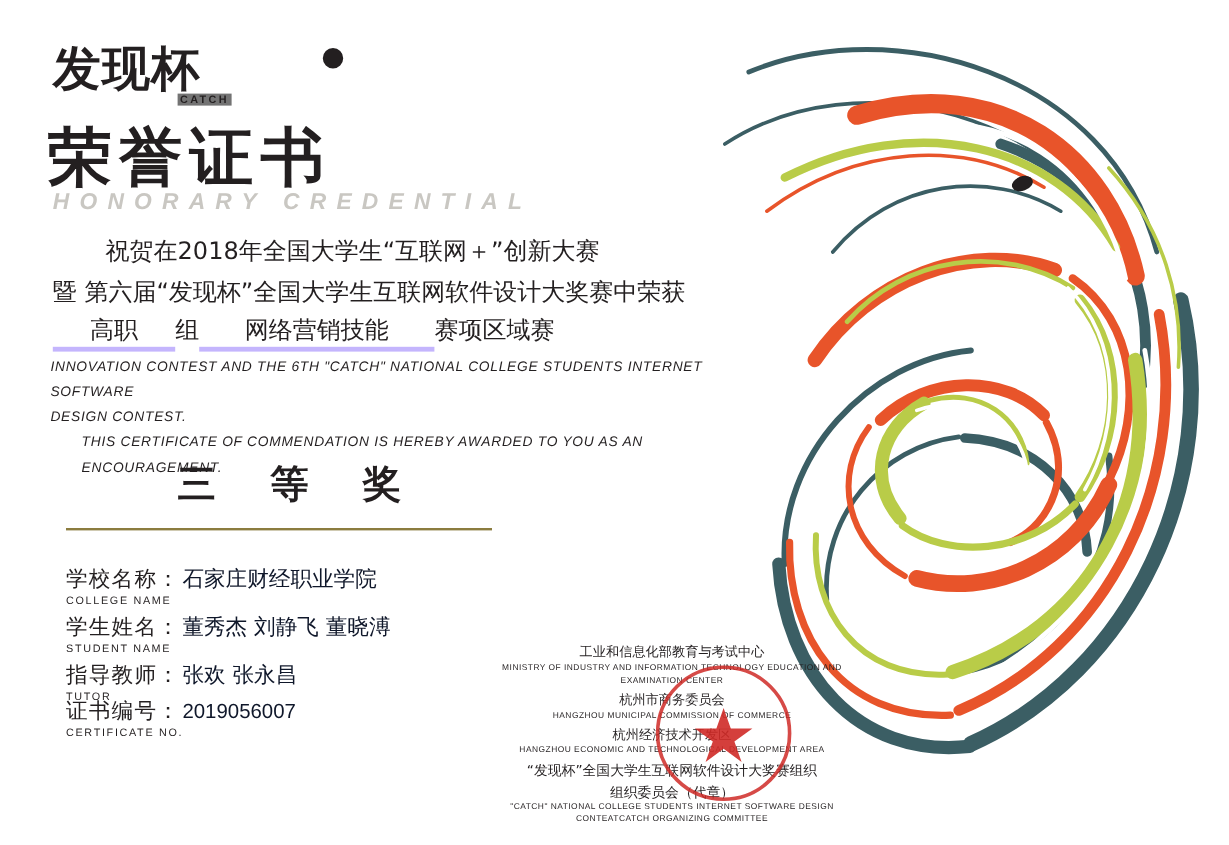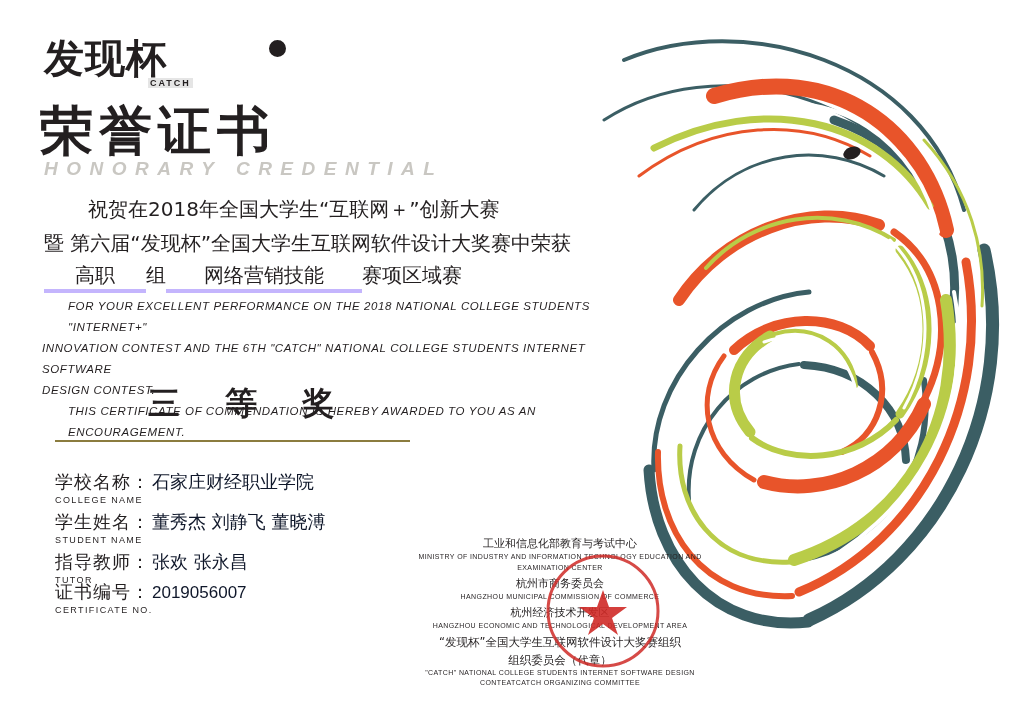--- a/index.html
+++ b/index.html
@@ -45,21 +45,21 @@
     border: 2px solid #ffffff;
   }
   #logo .logo-en {
     position: absolute;
     left: 104px;
     top: 42px;
     font-size: 9px;
     letter-spacing: 2px;
     font-weight: bold;
     color: #231f20;
-    background: #e5e5e5;
+    background: #737373;
     padding: 0 2px;
   }
 
   
   #title-cn {
     position: absolute;
     left: 40px;
     top: 96px;
     font-family: "DejaVu Sans", sans-serif;
     font-size: 53px;
@@ -283,21 +283,20 @@
 <div id="title-en">HONORARY  CREDENTIAL</div>
 
 <div class="cn-line" id="cn-line1">祝贺在2018年全国大学生“互联网＋”创新大赛</div>
 <div class="cn-line" id="cn-line2">暨 第六届“发现杯”全国大学生互联网软件设计大奖赛中荣获</div>
 
 <div id="cn-line3">
   <span class="blank b1">高职</span><span>组</span><span class="blank b2">网络营销技能</span><span>赛项区域赛</span>
 </div>
 
 <div id="en-para">
-  <span class="indent">FOR YOUR EXCELLENT PERFORMANCE ON  THE  2018 NATIONAL COLLEGE STUDENTS  "INTERNET+"</span>
   <span>INNOVATION CONTEST AND THE 6TH "CATCH" NATIONAL COLLEGE STUDENTS INTERNET SOFTWARE</span><br>
   <span>DESIGN CONTEST.</span>
   <span class="indent">THIS CERTIFICATE OF COMMENDATION IS HEREBY AWARDED TO YOU AS AN ENCOURAGEMENT.</span>
 </div>
 
 <div id="award">三 等 奖</div>
 <div id="award-rule"></div>
 
 <div class="field" id="field-school">
   <span class="label-cn">学校名称：</span><span class="value-cn">石家庄财经职业学院</span>

